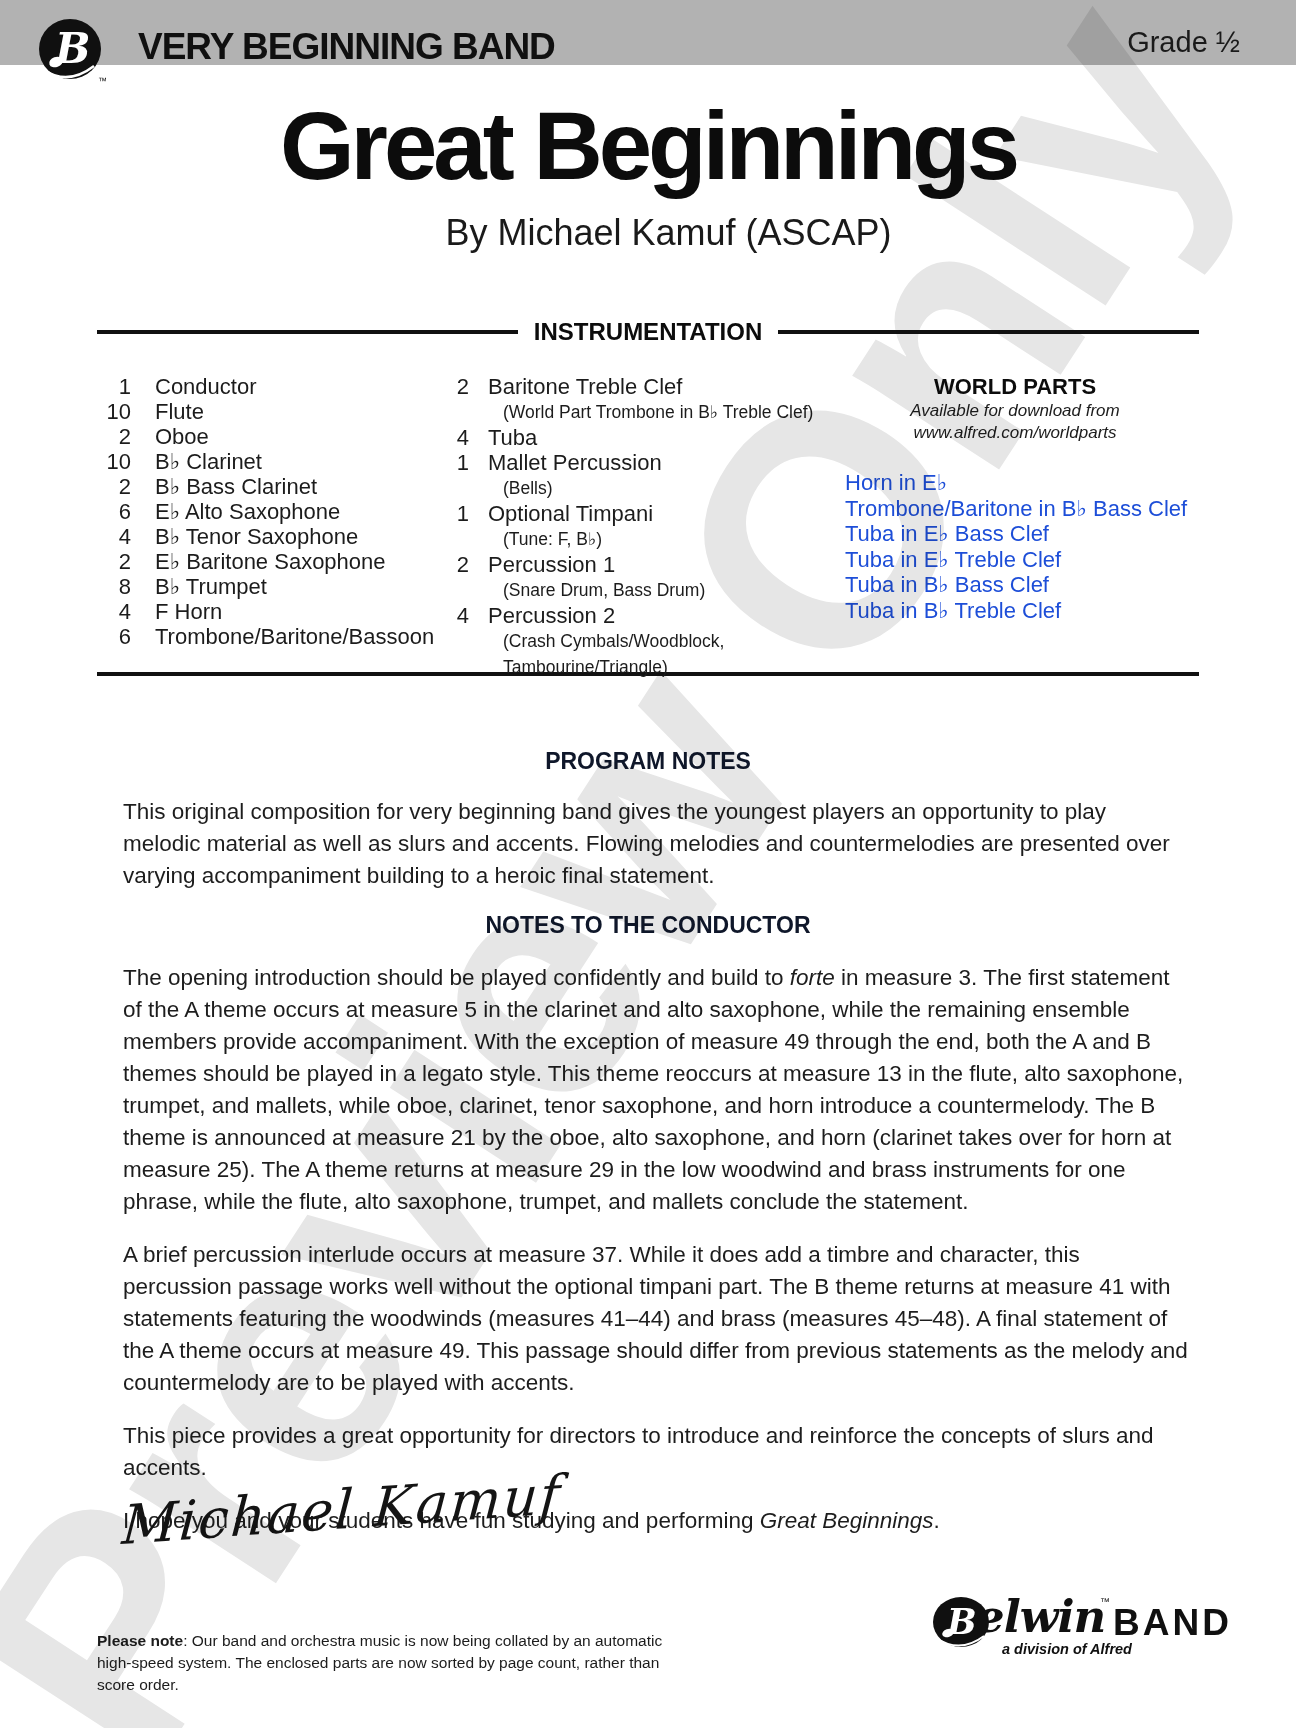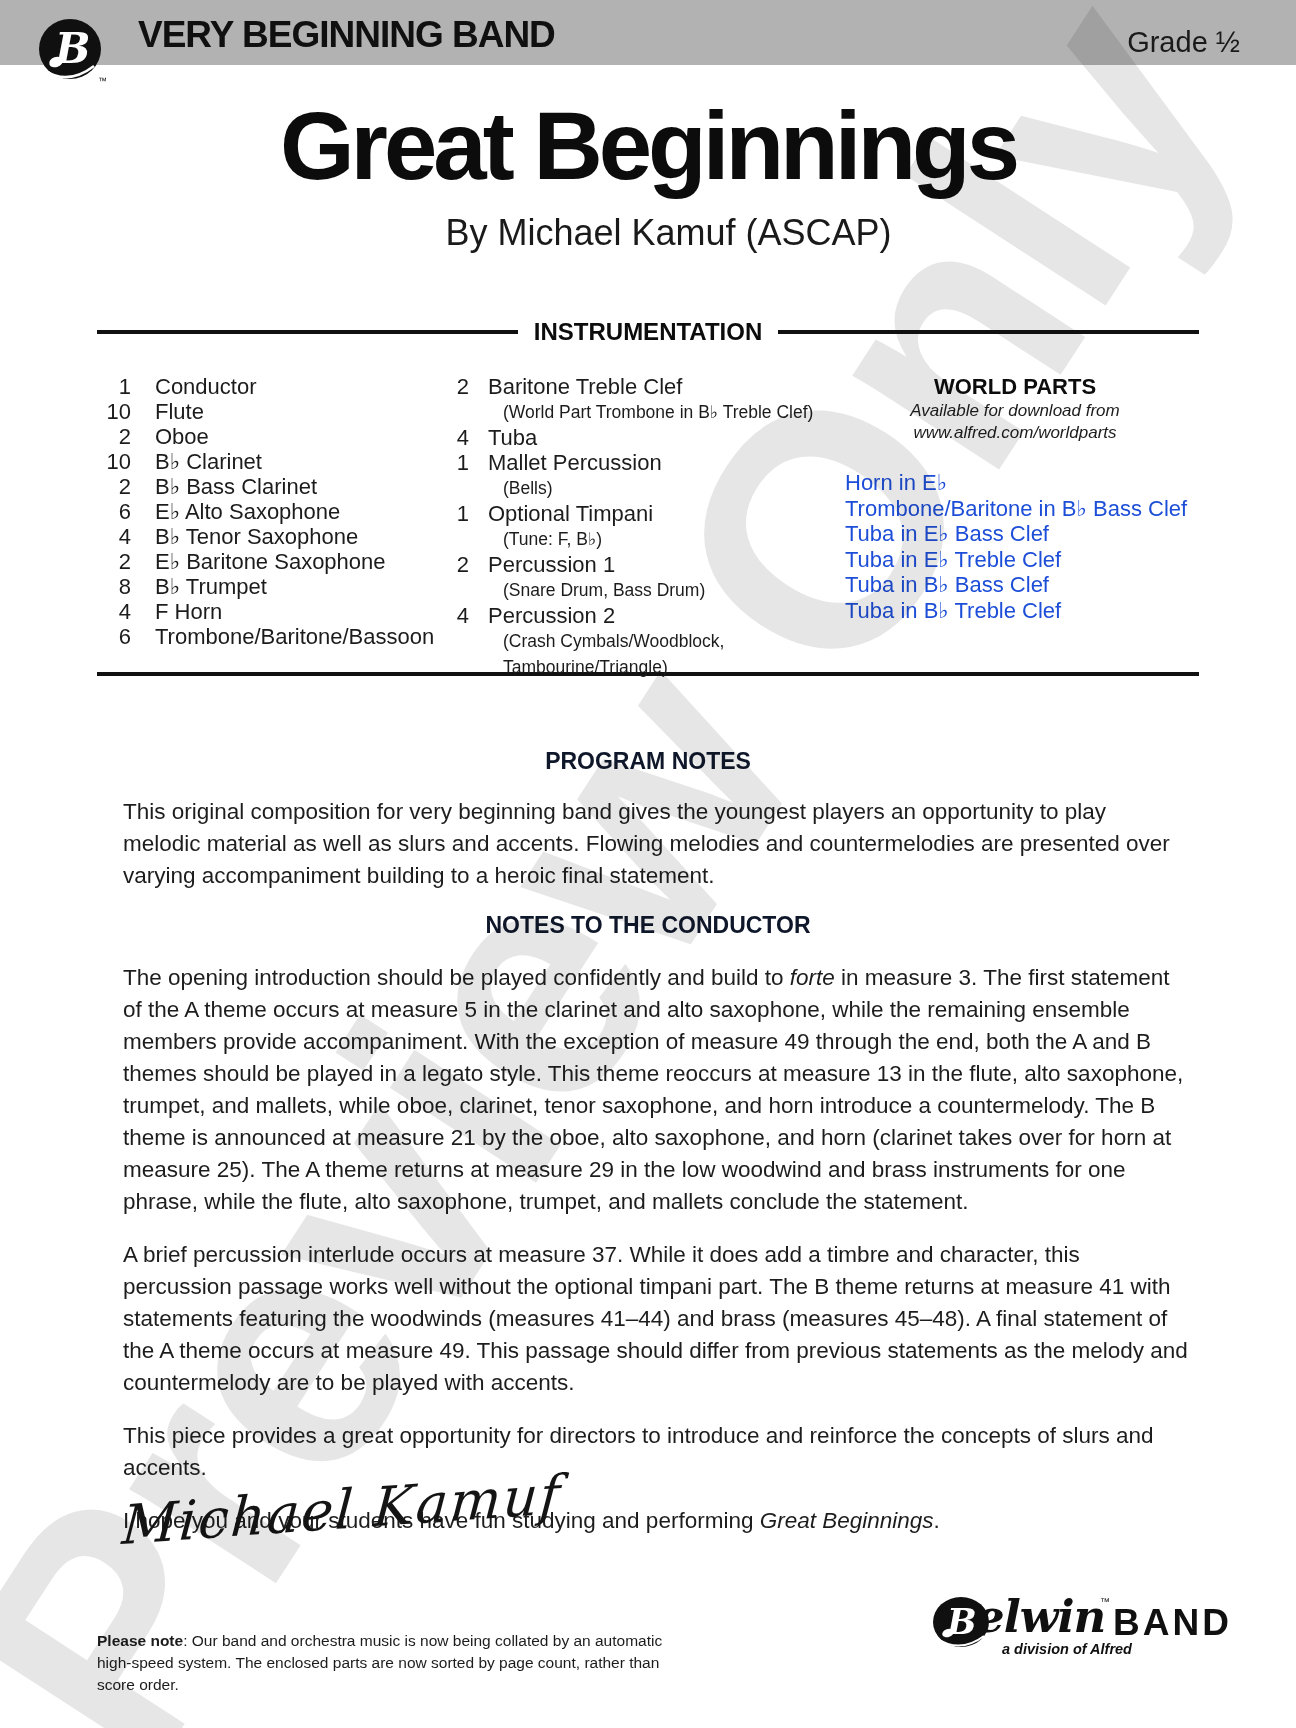--- a/index.html
+++ b/index.html
@@ -1,21 +1,21 @@
 <!DOCTYPE html>
 <html><head>
 <meta charset="utf-8">
 <style>
   html,body{margin:0;padding:0;background:#888;}
   .page{position:relative;width:1296px;height:1728px;margin:0 auto;background:#ffffff;
         font-family:"Liberation Sans",sans-serif;color:#231f20;overflow:hidden;}
 
   
   .topbar{position:absolute;top:0;left:0;right:0;height:65px;background:#b2b2b2;}
-  .series-title{position:absolute;left:138px;top:0;height:53px;line-height:70px;
+  .series-title{position:absolute;left:138px;top:12px;height:53px;line-height:70px;
         font-size:37px;font-weight:bold;letter-spacing:-1px;color:#101010;white-space:nowrap;}
   .grade{position:absolute;right:56px;top:26px;font-size:29px;color:#1a1a1a;}
   .brand-logo{position:absolute;left:38px;top:18px;width:70px;height:70px;}
 
   
   .main-title{position:absolute;top:96px;left:0;right:0;text-align:center;
         font-size:96px;font-weight:bold;letter-spacing:-4px;color:#0c0c0c;line-height:1.05;}
   .byline{position:absolute;top:212px;left:0;right:0;text-align:center;font-size:36px;color:#1a1a1a;margin-left:41px;}
 
   

